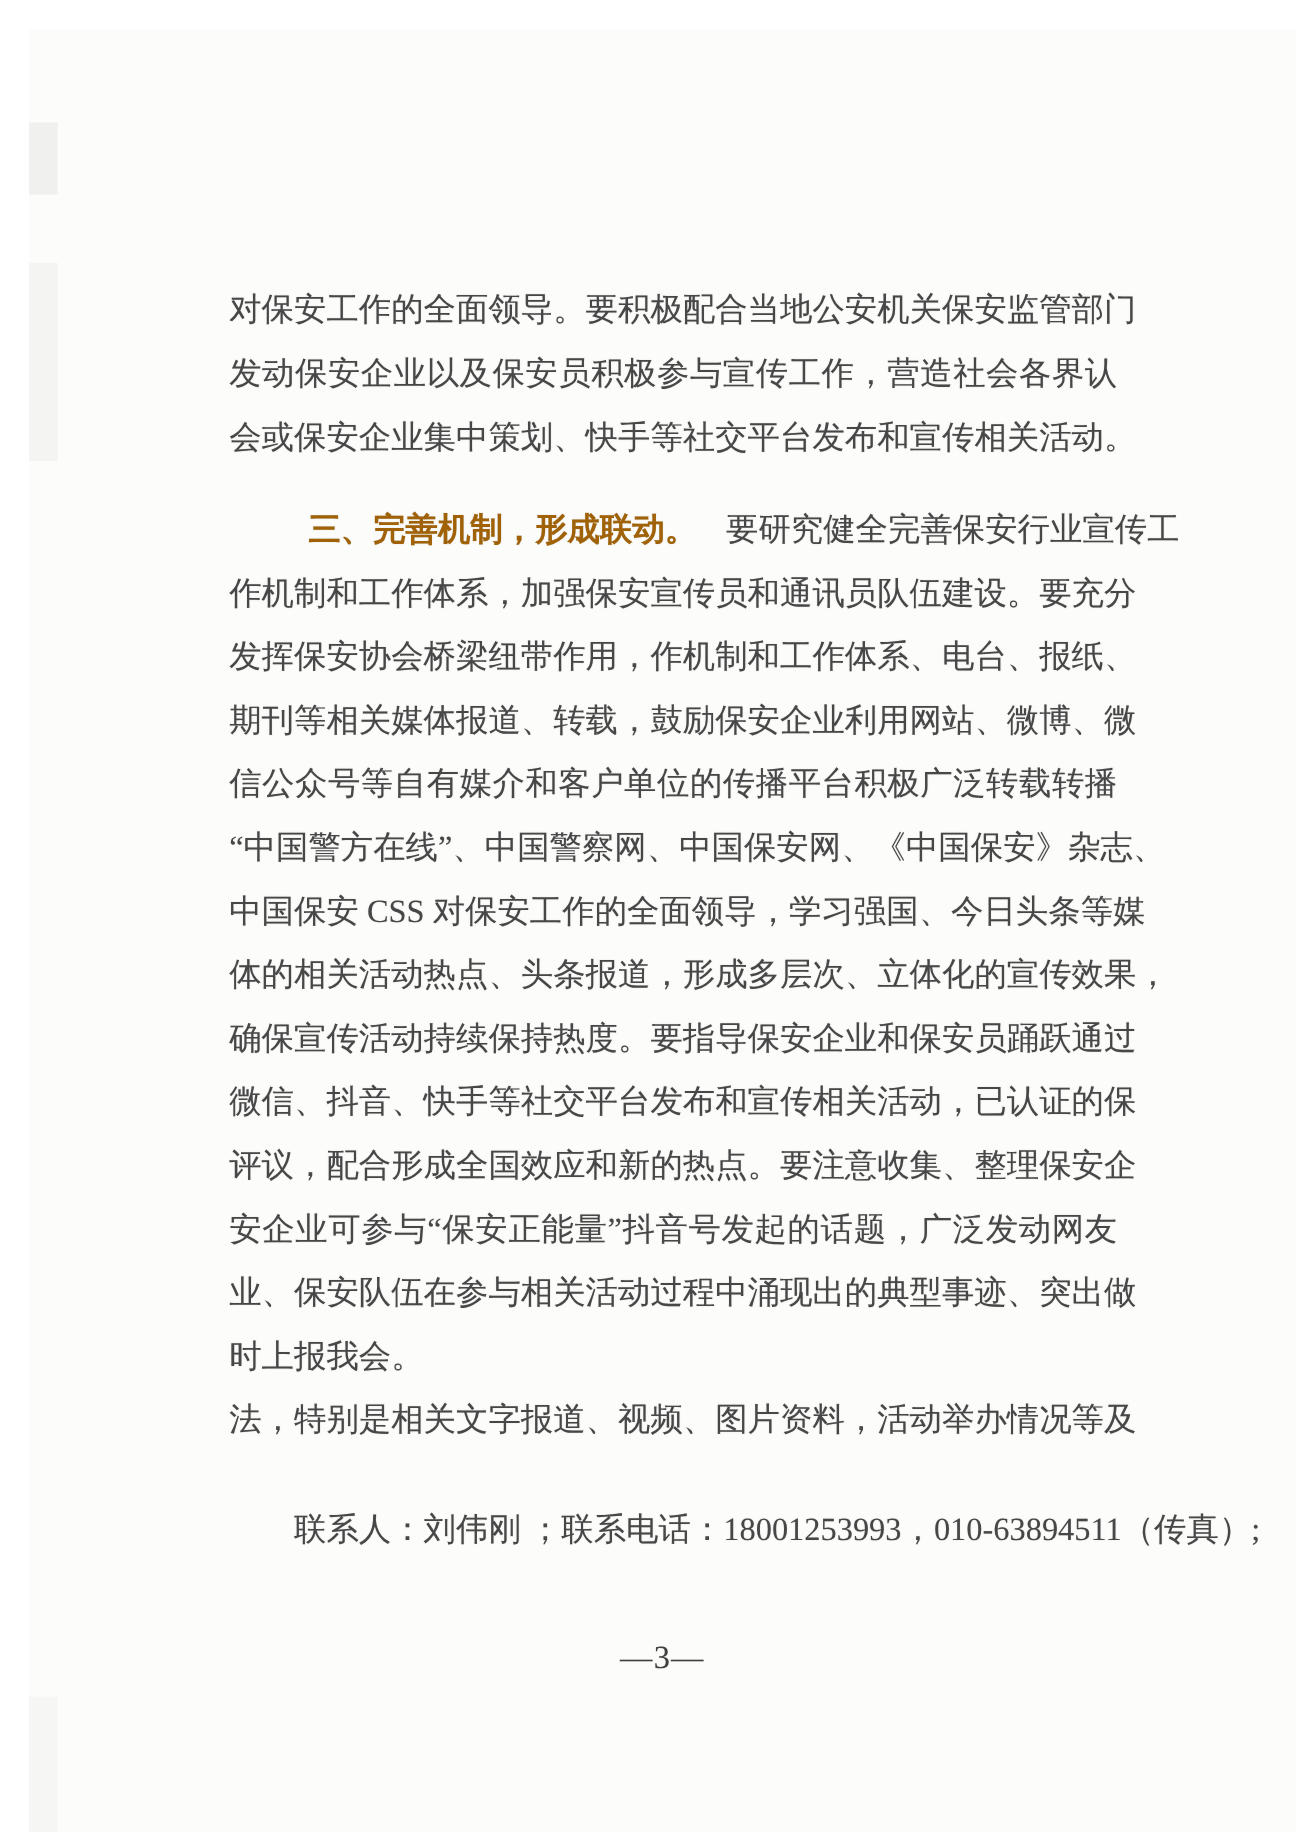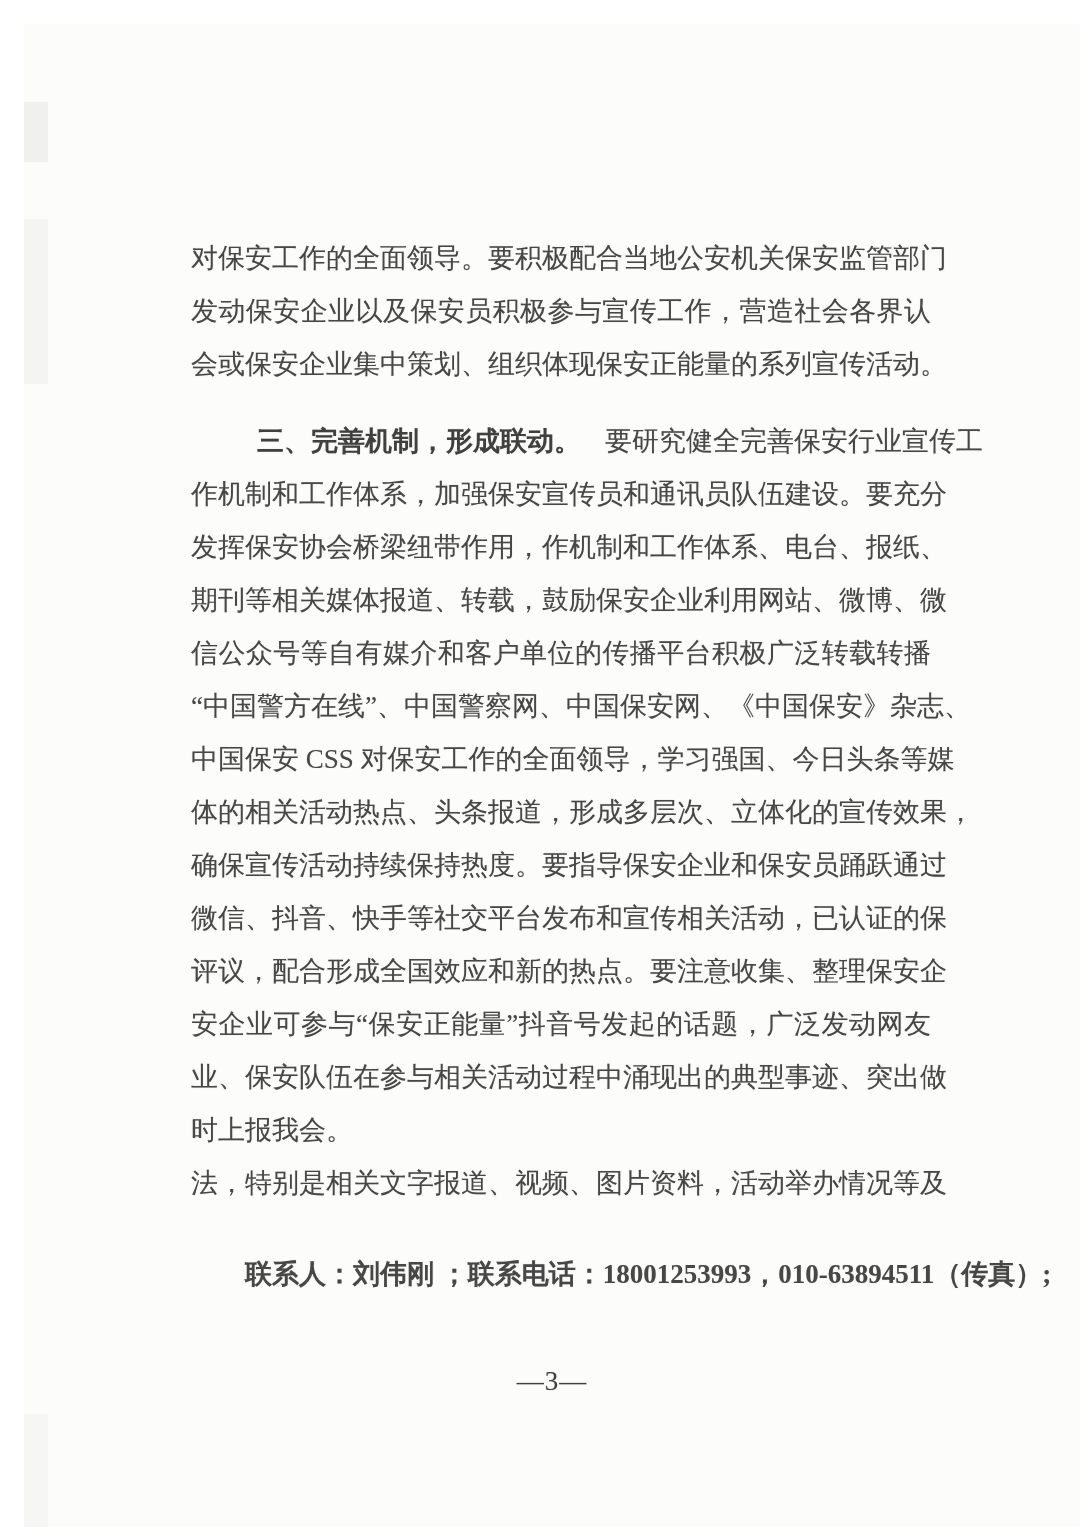--- a/index.html
+++ b/index.html
@@ -44,24 +44,24 @@
   }
   .line.para-end {
     text-align: left;
     text-align-last: left;
   }
   .line.first-indent { text-indent: 2em; }
 
   .section-heading-bold {
     font-family: "Liberation Sans", "DejaVu Sans", sans-serif;
     font-weight: 700;
-    color: #404040;
+    color: #a16207;
   }
 
-  .contact-block { margin-top: 14px; font-weight: bold; }
+  .contact-block { margin-top: 14px; }
   .contact-block .line {
     text-align: left;
     text-align-last: left;
   }
 
   .page-footer {
     position: absolute;
     left: 0; top: 1330px;
     width: 1056px;
     text-align: center;
@@ -79,21 +79,21 @@
   <div class="scan-smudge-a"></div>
   <div class="scan-smudge-b"></div>
   <div class="scan-smudge-c"></div>
   <div class="scan-streak-right"></div>
 
   <div class="text-block">
 
     <div>
       <div class="line">对保安工作的全面领导。要积极配合当地公安机关保安监管部门</div>
       <div class="line">发动保安企业以及保安员积极参与宣传工作，营造社会各界认</div>
-      <div class="line">会或保安企业集中策划、组织体现保安正能量的系列宣传活动。</div>
+      <div class="line">会或保安企业集中策划、快手等社交平台发布和宣传相关活动。</div>
     </div>
 
     <div>
       <div class="line first-indent"><span class="section-heading-bold">三、完善机制，形成联动。</span><span>要研究健全完善保安行业宣传工</span></div>
       <div class="line">作机制和工作体系，加强保安宣传员和通讯员队伍建设。要充分</div>
       <div class="line">发挥保安协会桥梁纽带作用，作机制和工作体系、电台、报纸、</div>
       <div class="line">期刊等相关媒体报道、转载，鼓励保安企业利用网站、微博、微</div>
       <div class="line">信公众号等自有媒介和客户单位的传播平台积极广泛转载转播</div>
       <div class="line">“中国警方在线”、中国警察网、中国保安网、《中国保安》杂志、</div>
       <div class="line">中国保安 CSS 对保安工作的全面领导，学习强国、今日头条等媒</div>

